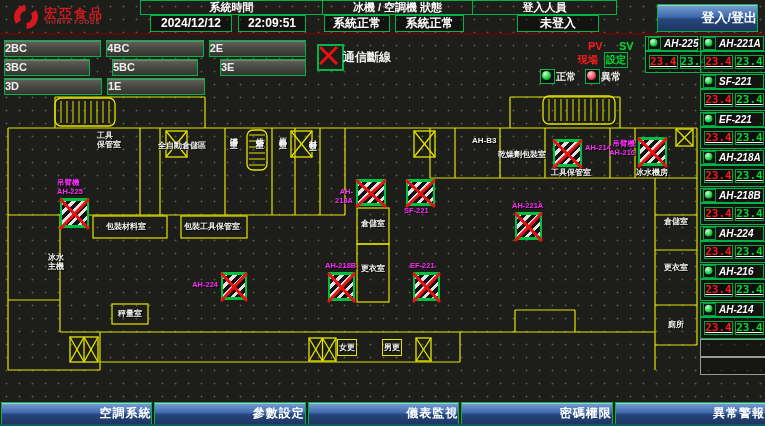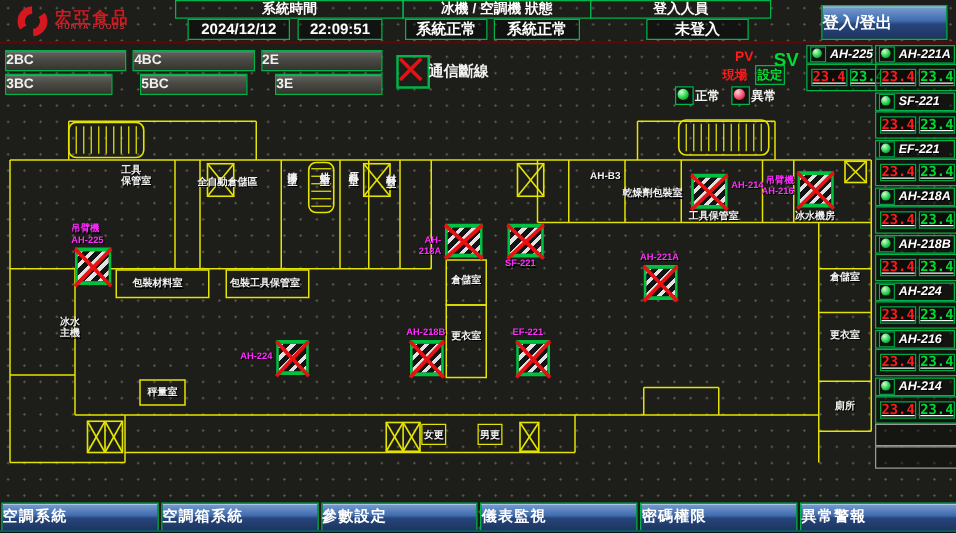--- a/index.html
+++ b/index.html
@@ -13,21 +13,21 @@
   
   #topbar{position:absolute;left:0;top:0;width:765px;height:33px;border-bottom:2px solid #5a0909;}
   .tb-head{position:absolute;top:0;height:13px;border:1px solid #00b44a;
     color:#fff;font-weight:bold;font-size:11px;text-align:center;line-height:13px;}
   .gbox{position:absolute;border:1px solid #00b44a;background:rgba(0,0,0,.35);
     color:#fff;font-weight:bold;font-size:12px;text-align:center;}
   .logo-zh{position:absolute;left:44px;top:5px;color:#d51820;font-weight:bold;font-size:13px;letter-spacing:2px;}
   .logo-en{position:absolute;left:46px;top:19px;color:#c03038;font-weight:bold;font-size:6px;letter-spacing:1px;}
   #login-btn,.nav-btn{border:1px solid #00b44a;color:#fff;font-weight:bold;
     background:linear-gradient(#7a9fd0 0%,#3f6bae 45%,#27467c 55%,#1d3560 100%);
-    box-shadow:inset 0 1px 0 #a9c4e8;text-align:left;cursor:pointer;}
+    box-shadow:inset 0 1px 0 #a9c4e8;text-align:right;cursor:pointer;}
   #login-btn{position:absolute;left:657px;top:4px;width:99px;height:26px;font-size:13px;line-height:26px;}
   
   .floor-btn{border:1px solid #00b44a;height:15px;line-height:15px;text-align:left;
     color:#efefef;font-weight:bold;font-size:11px;
     background:linear-gradient(#63635e 0%,#4a4a45 45%,#35352f 100%);
     box-shadow:inset 0 1px 0 #7c7c76;cursor:pointer;}
   
   #comm-x{position:absolute;left:317px;top:44px;width:23px;height:23px;border:2px solid #00b44a;}
   #comm-label{position:absolute;left:343px;top:49px;font-size:12px;font-weight:bold;color:#f2f2f2;}
   .lgd{position:absolute;font-weight:bold;}
@@ -305,32 +305,36 @@
       <div style="display: flex; gap: 5px; margin-bottom: 2px;">
         <div class="floor-btn" style="width: 96px;">2BC</div>
         <div class="floor-btn" style="width: 96px;">4BC</div>
         <div class="floor-btn" style="width: 96px;">2E</div>
       </div>
       <div style="display: flex; gap: 22px; margin-bottom: 2px;">
         <div class="floor-btn" style="width: 96px;">3BC</div>
         <div class="floor-btn" style="width: 96px;">5BC</div>
         <div class="floor-btn" style="width: 96px;">3E</div>
       </div>
+      <div style="display: flex; gap: 5px; margin-bottom: 2px;">
+        <div class="floor-btn" style="width: 96px;">3D</div>
+        <div class="floor-btn" style="width: 96px;">1E</div>
+      </div>
     </div>
 
   <div id="comm-x">
     <svg width="19" height="19" viewBox="0 0 19 19">
       <line x1="1" y1="1" x2="18" y2="18" stroke="#e81010" stroke-width="3"></line>
       <line x1="18" y1="1" x2="1" y2="18" stroke="#e81010" stroke-width="3"></line>
     </svg>
   </div>
   <div id="comm-label">通信斷線</div>
 
   <div class="lgd" style="left:588px;top:40px;color:#ff1a1a;font-size:11px">PV</div>
-  <div class="lgd" style="left:619px;top:40px;color:#00dd30;font-size:15px">SV</div>
+  <div class="lgd" style="left:619px;top:40px;color:#00dd30;font-size:11px">SV</div>
   <div class="lgd" style="left:578px;top:53px;color:#ff1a1a;font-size:10px">現場</div>
   <div class="lgd" style="left:604px;top:52px;color:#00dd30;font-size:10px;border:1px solid #00b44a;padding:0 1px">設定</div>
   <div class="led g" style="left:540px;top:69px">
       <i></i>
     </div>
   <div class="lgd" style="left:556px;top:70px;font-size:10px;color:#f2f2f2">正常</div>
   <div class="led r" style="left:585px;top:69px">
       <i></i>
     </div>
   <div class="lgd" style="left:601px;top:70px;font-size:10px;color:#f2f2f2">異常</div>
@@ -425,20 +429,19 @@
       <div class="eq-vals" style="left: 700px; top: 317px; width: 60px;">
         <b class="pv">23.4</b>
         <b class="sv">23.4</b>
       </div>
       <div class="eq-empty" style="left: 700px; top: 339px; width: 64px; height: 16px;"></div>
       <div class="eq-empty" style="left: 700px; top: 357px; width: 64px; height: 16px;"></div>
     </div>
 
   <div id="bottombar">
       <div class="nav-btn">空調系統</div>
-      <div class="nav-btn">空調箱系統</div>
       <div class="nav-btn">參數設定</div>
       <div class="nav-btn">儀表監視</div>
       <div class="nav-btn">密碼權限</div>
       <div class="nav-btn">異常警報</div>
     </div>
   <div id="bottom-strip"></div>
 </div>
 
 </body></html>

